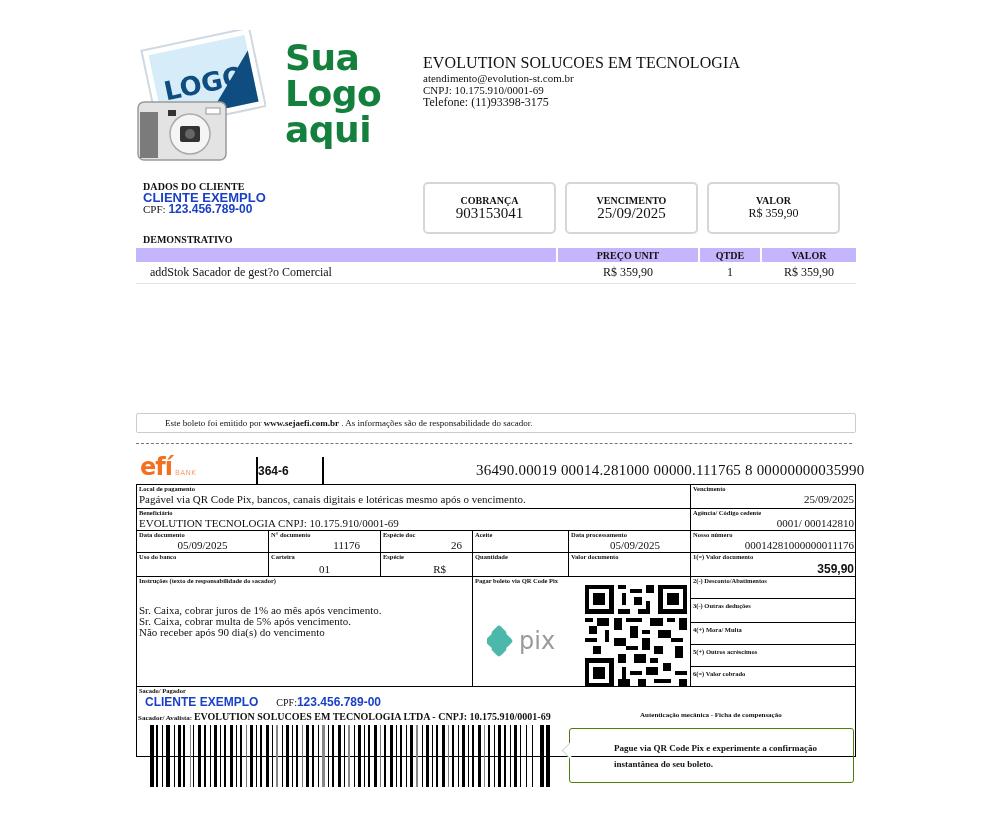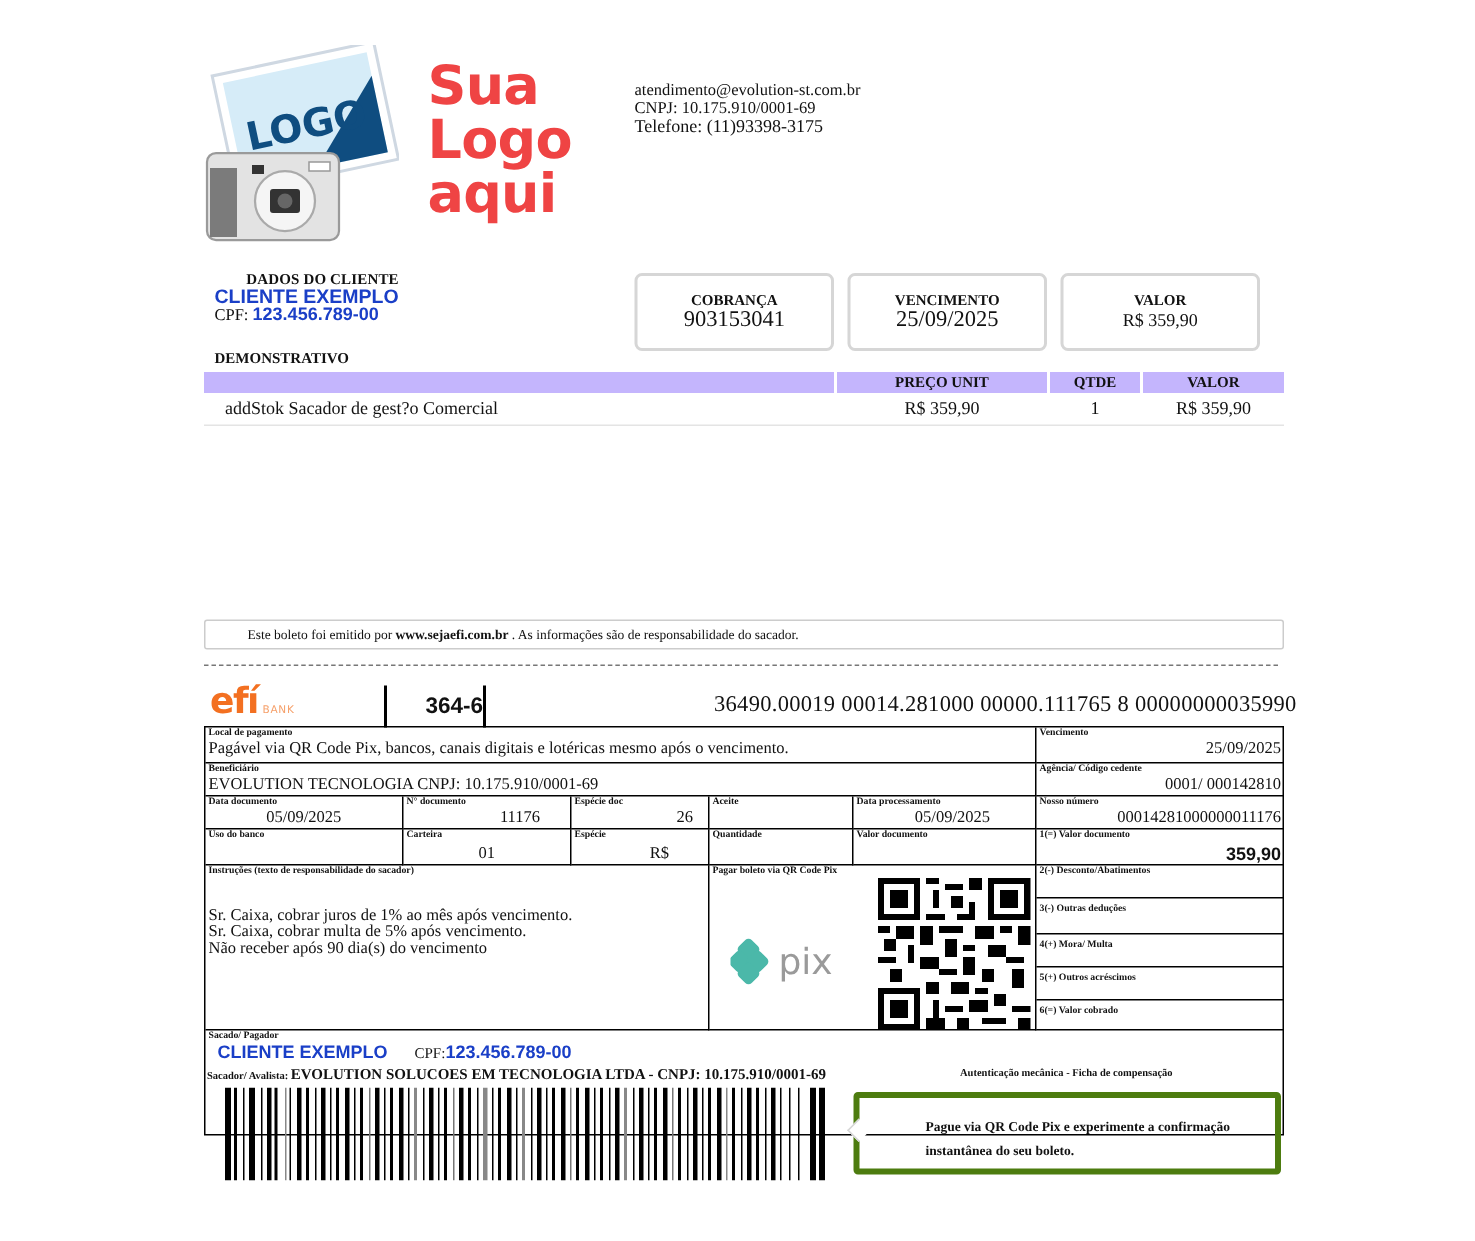--- a/index.html
+++ b/index.html
@@ -2,28 +2,28 @@
 <html><head>
 <meta charset="utf-8">
 <style>
   * { box-sizing: border-box; margin: 0; padding: 0; }
   html, body { width: 983px; height: 827px; background: #ffffff; overflow: hidden; }
   body { position: relative; font-family: "Liberation Serif", serif; color: #111; }
   .abs { position: absolute; }
 
   
   .logo-img { left: 136px; top: 30px; width: 130px; height: 135px; }
-  .logo-text { left: 285px; top: 40px; font-family: "DejaVu Sans", sans-serif; font-weight: bold; color: #ef4444; font-size: 36px; line-height: 36px; letter-spacing: -0.5px; }
+  .logo-text { left: 285px; top: 40px; font-family: "DejaVu Sans", sans-serif; font-weight: bold; color: #15803d; font-size: 36px; line-height: 36px; letter-spacing: -0.5px; }
   .company { left: 423px; top: 54px; }
   .company .name { font-size: 16px; color: #111; letter-spacing: 0.1px; }
   .company .line { font-size: 11px; line-height: 12px; }
   .company .tel { font-size: 12px; line-height: 13px; }
 
   .client-block { left: 143px; top: 181px; }
-  .lbl-bold { font-weight: bold; font-size: 10px; letter-spacing: 0.1px; text-align: right; }
+  .lbl-bold { font-weight: bold; font-size: 10px; letter-spacing: 0.1px; }
   .blue-sans { font-family: "Liberation Sans", sans-serif; font-weight: bold; color: #1a3fc7; }
   .client-name { font-size: 13px; line-height: 12px; }
   .cpf-row { font-size: 11px; line-height: 11px; }
   .cpf-row .v { font-size: 12px; }
 
   .demonstrativo { left: 143px; top: 234px; font-weight: bold; font-size: 10px; }
 
   .info-box { top: 182px; width: 133px; height: 52px; border: 2px solid #d6d6d6; border-radius: 5px; text-align: center; }
   .info-box .t { font-weight: bold; font-size: 10px; margin-top: 11px; }
   .info-box .v { font-size: 15px; line-height: 15px; font-family: Liberation Serif, serif; }
@@ -32,36 +32,36 @@
   .items-table { left: 136px; top: 248px; width: 720px; border-collapse: collapse; }
   .items-table th { background: #c4b5fd; font-size: 10px; font-weight: bold; height: 14px; padding: 0; }
   .items-table td { font-size: 12px; height: 21px; border-bottom: 1px solid #e4e4e4; padding: 0; }
 
   .notice { left: 136px; top: 413px; width: 720px; height: 20px; border: 1px solid #cccccc; border-radius: 2px; font-size: 9px; padding: 4px 0 0 28px; }
   .dash { left: 136px; top: 443px; width: 716px; border-top: 1px dashed #777; }
 
   
   .efi { left: 140px; top: 455px; font-family: "DejaVu Sans", sans-serif; font-weight: bold; color: #f37021; font-size: 24px; line-height: 24px; letter-spacing: -1px; }
   .efi small { font-size: 7px; color: #f6a06a; letter-spacing: 0.5px; font-weight: normal; margin-left: 3px; }
-  .bank-code { left: 256px; top: 457px; width: 68px; height: 28px; border-left: 2px solid #000; border-right: 2px solid #000; font-family: "Liberation Sans", sans-serif; font-weight: bold; font-size: 15px; text-align: right; line-height: 28px; }
+  .bank-code { left: 256px; top: 457px; width: 68px; height: 28px; border-left: 2px solid #000; border-right: 2px solid #000; font-family: "Liberation Sans", sans-serif; font-weight: bold; font-size: 12px; text-align: left; line-height: 28px; }
   .linha-dig { left: 476px; top: 462px; font-size: 15px; letter-spacing: 0.2px; }
 
   .grid { left: 136px; top: 484px; width: 720px; height: 273px; border: 1px solid #000; }
   .cell { position: absolute; border-right: 1px solid #000; border-bottom: 1px solid #000; overflow: hidden; }
   .cell .l { font-weight: bold; font-size: 6.5px; line-height: 8px; padding-left: 2px; white-space: nowrap; }
   .cell .v { font-size: 11px; line-height: 12px; padding: 0 2px; white-space: nowrap; }
   .cell .v.r { text-align: right; }
   .cell .v.c { text-align: center; }
   .instr { font-size: 11px; line-height: 11px; padding: 0 2px; }
 
   .sacador-row { left: 138px; top: 711px; font-size: 7px; font-weight: bold; }
   .sacador-row b { font-size: 10px; text-align: right; }
   .auth { left: 640px; top: 711px; font-size: 7px; font-weight: bold; }
   .barcode { left: 148px; top: 725px; width: 407px; height: 62px; }
-  .tip { left: 569px; top: 728px; width: 285px; height: 55px; border: 4px solid #4d7c0f; border-radius: 3px; font-weight: bold; font-size: 9px; line-height: 16px; padding: 11px 0 0 44px; }
+  .tip { left: 569px; top: 728px; width: 285px; height: 55px; border: 1px solid #4d7c0f; border-radius: 3px; font-weight: bold; font-size: 9px; line-height: 16px; padding: 11px 0 0 44px; }
   .tip::before { content: ""; position: absolute; left: -6px; top: 16px; width: 10px; height: 10px; background: #fff; border-left: 1px solid #d5d5d5; border-bottom: 1px solid #d5d5d5; transform: rotate(45deg); }
 </style>
 </head>
 <body>
 
 <div class="abs logo-img">
   <svg width="130" height="135" viewBox="0 0 130 135">
     <g transform="rotate(-12 70 55)">
       <rect x="14" y="8" width="110" height="80" fill="#ffffff" stroke="#cfd8e2" stroke-width="2"></rect>
       <rect x="20" y="14" width="98" height="68" fill="#d6ecf8"></rect>
@@ -77,20 +77,21 @@
     <circle cx="54" cy="104" r="5" fill="#666"></circle>
   </svg>
 </div>
 <div class="abs logo-text">
   <div>Sua</div>
   <div>Logo</div>
   <div>aqui</div>
 </div>
 
 <div class="abs company">
+  <div class="name">EVOLUTION SOLUCOES EM TECNOLOGIA</div>
   <div class="line">atendimento@evolution-st.com.br</div>
   <div class="line">CNPJ: 10.175.910/0001-69</div>
   <div class="tel">Telefone: (11)93398-3175</div>
 </div>
 
 <div class="abs client-block">
   <div class="lbl-bold">DADOS DO CLIENTE</div>
   <div class="blue-sans client-name">CLIENTE EXEMPLO</div>
   <div class="cpf-row">
     <span>CPF:</span>

